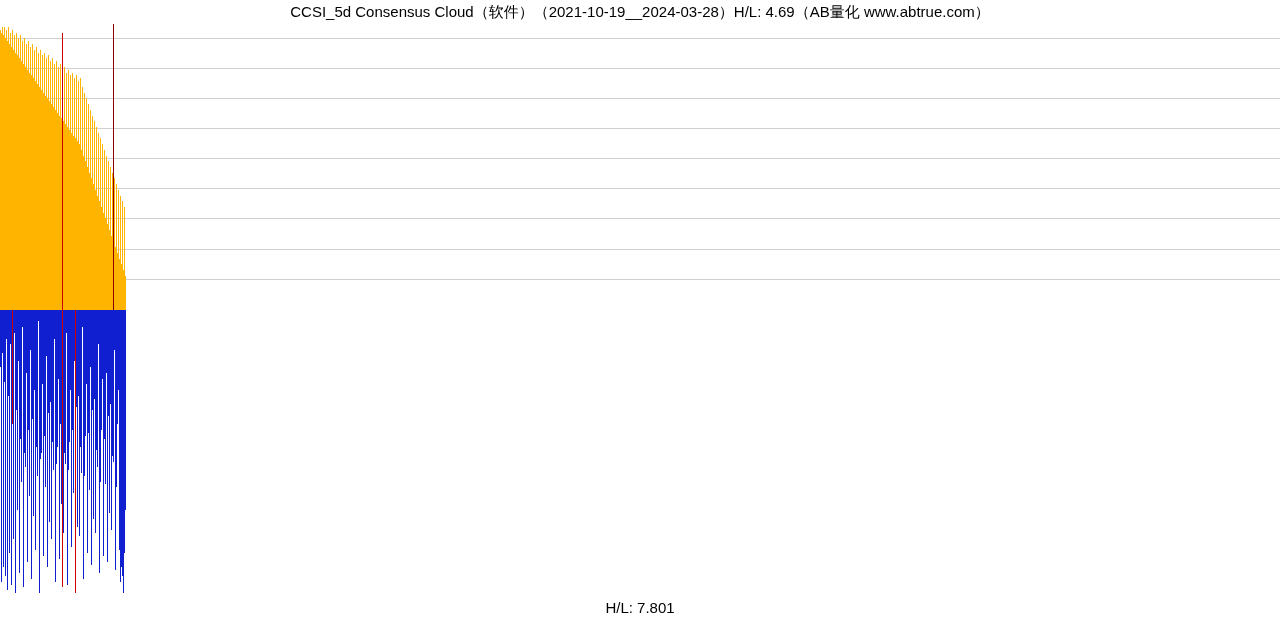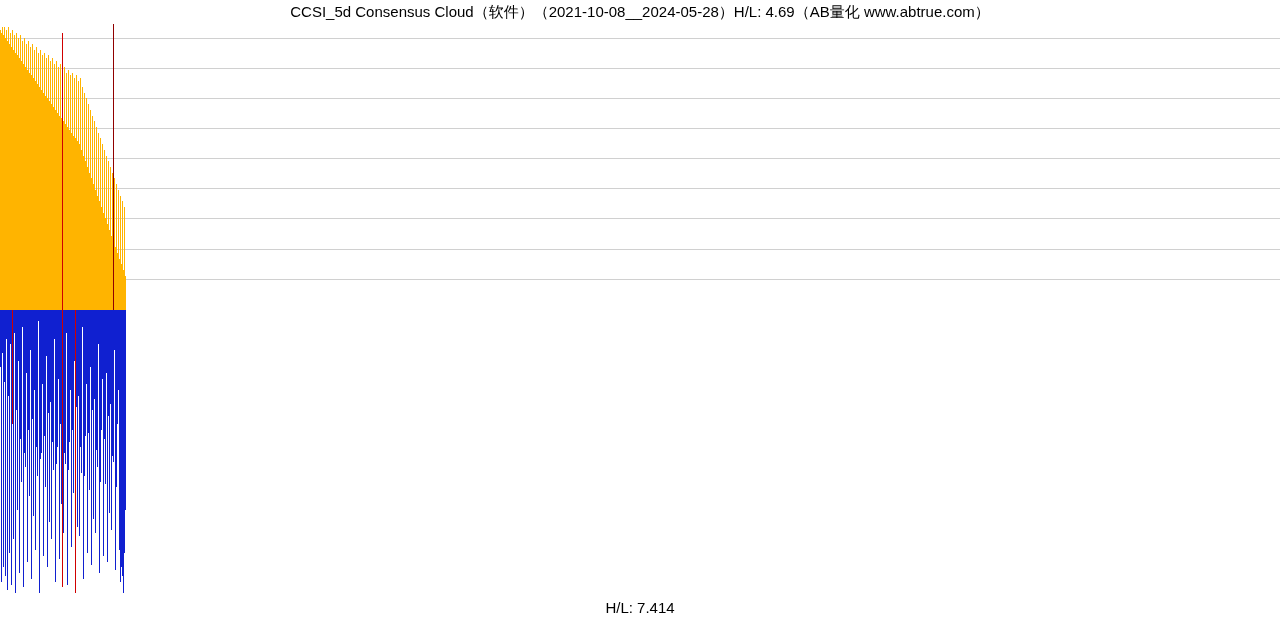--- a/index.html
+++ b/index.html
@@ -15,21 +15,21 @@
   .ubar{background:#ffb400}
   .ubar.red{background:#d00000}
   .lbar{top:0;bottom:auto;background:#1020d0}
   .lbar.red{background:#d00000}
   .footer{position:absolute;bottom:0;left:0;right:0;height:24px;line-height:24px;text-align:center;font-size:15px;color:#000}
   .guide{position:absolute;top:0;bottom:0;width:1px;background:#900000}
 </style>
 </head>
 <body>
 
-<div class="title">CCSI_5d Consensus Cloud（软件）（2021-10-08__2024-05-28）H/L: 4.69（AB量化  www.abtrue.com）</div>
+<div class="title">CCSI_5d Consensus Cloud（软件）（2021-10-19__2024-03-28）H/L: 4.69（AB量化  www.abtrue.com）</div>
 
 <div class="plot">
   <div class="upper">
     <div class="gridlines" id="upper-grid">
         <div class="gridline" style="top: 5%;"></div>
         <div class="gridline" style="top: 15.5%;"></div>
         <div class="gridline" style="top: 26%;"></div>
         <div class="gridline" style="top: 36.5%;"></div>
         <div class="gridline" style="top: 47%;"></div>
         <div class="gridline" style="top: 57.5%;"></div>
@@ -292,13 +292,13 @@
         <div class="bar lbar" style="left: 9.375%; height: 95%;"></div>
         <div class="bar lbar" style="left: 9.45312%; height: 90%;"></div>
         <div class="bar lbar" style="left: 9.53125%; height: 93%;"></div>
         <div class="bar lbar" style="left: 9.60938%; height: 99%;"></div>
         <div class="bar lbar" style="left: 9.6875%; height: 85%;"></div>
         <div class="bar lbar" style="left: 9.76562%; height: 70%;"></div>
       </div>
   </div>
 </div>
 
-<div class="footer">H/L: 7.414</div>
+<div class="footer">H/L: 7.801</div>
 
 </body></html>

